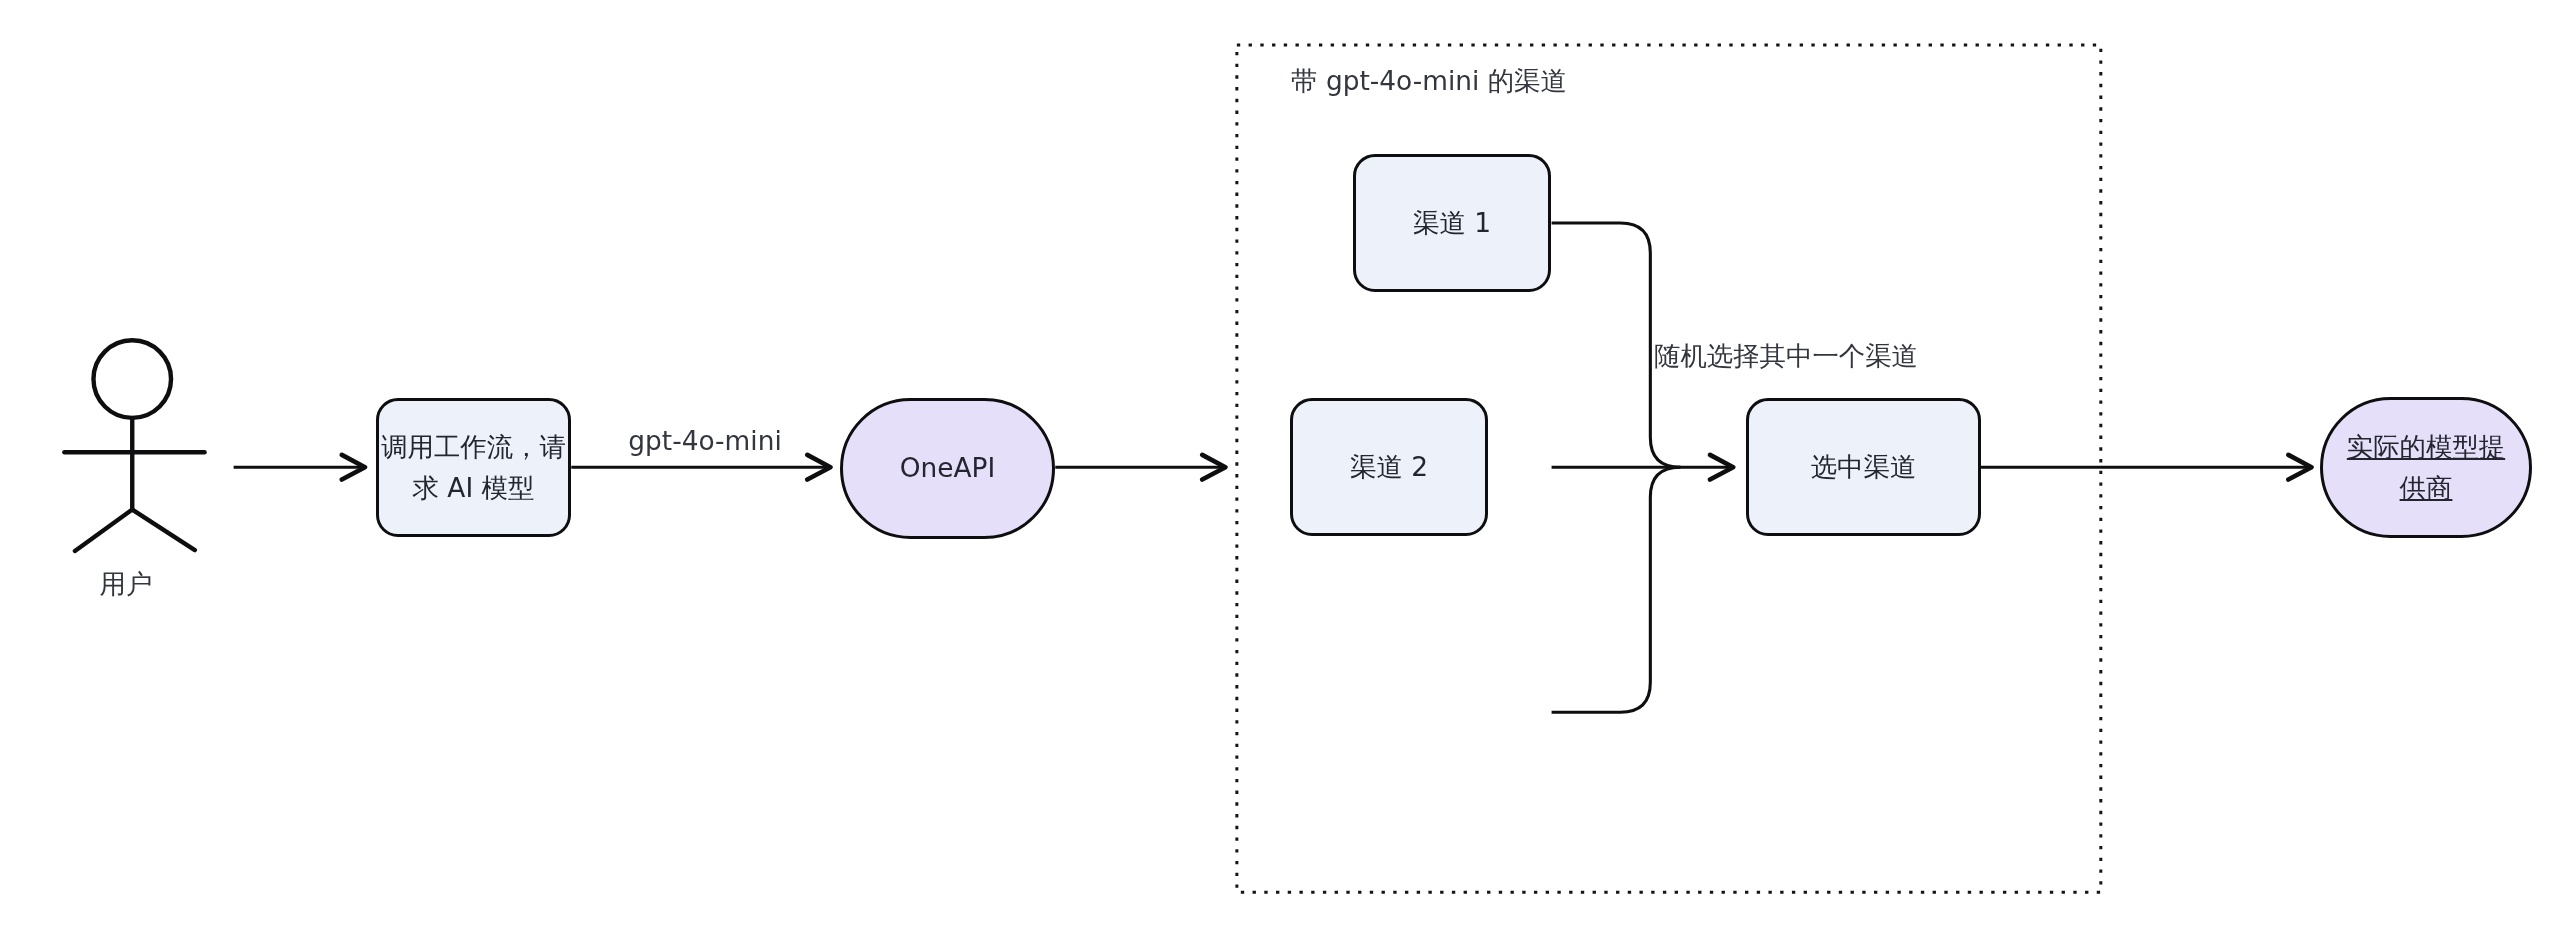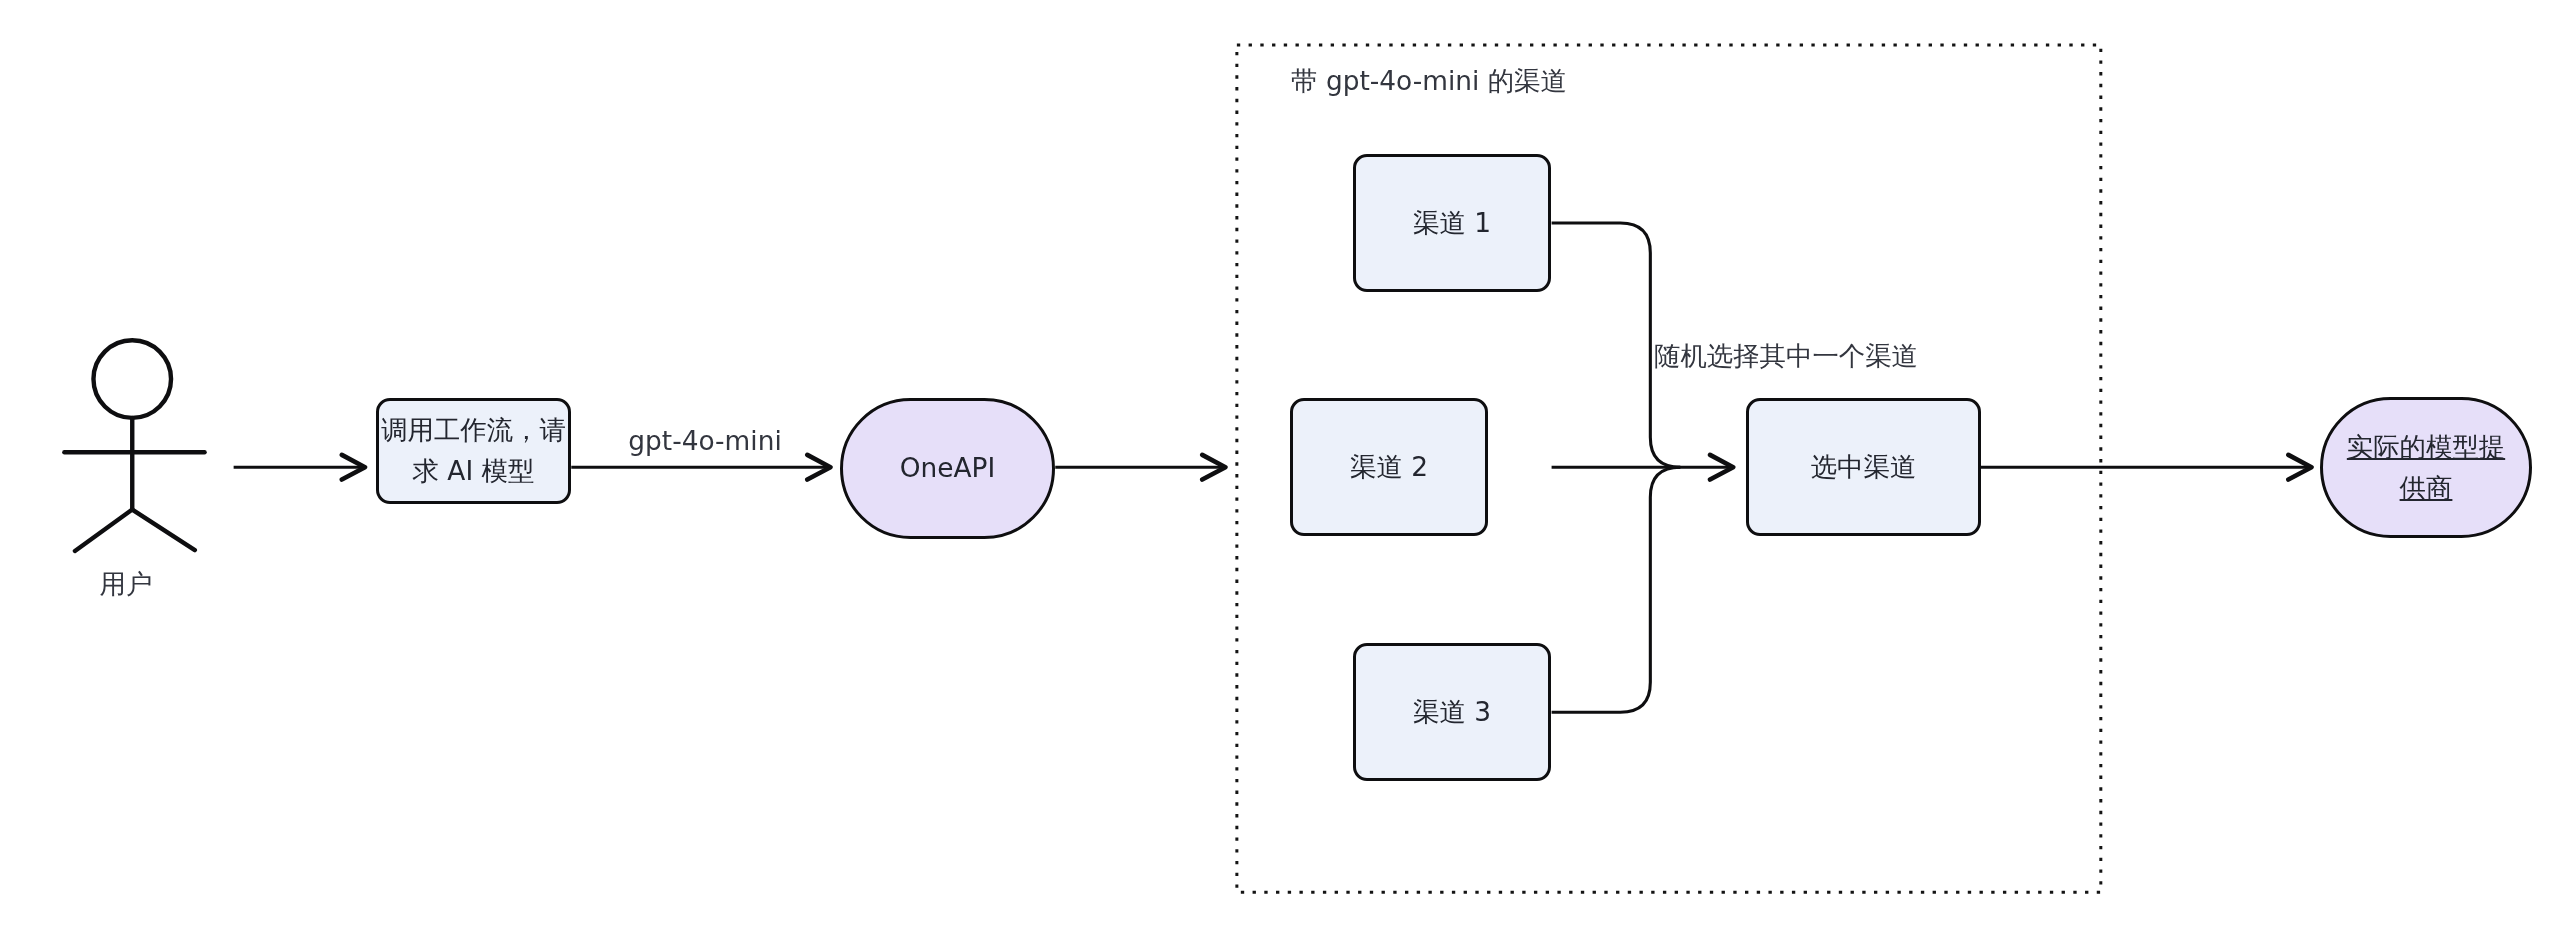--- a/index.html
+++ b/index.html
@@ -14,35 +14,35 @@
   }
   svg.layer {
     position: absolute;
     left: 0; top: 0;
     width: 2576px; height: 938px;
   }
   .node {
     position: absolute;
     box-sizing: border-box;
     border: 3.5px solid var(--stroke, #0e0e10);
-    border-radius: 14px;
+    border-radius: 22px;
     background: var(--blue, #ecf1fa);
     display: flex;
     align-items: center;
     justify-content: center;
     text-align: center;
     font-size: 26.4px;
     line-height: 1.55;
     color: var(--text, #23262f);
   }
   .stadium {
     border-radius: 79px;
     background: var(--purple, #e6dff9);
   }
-  .node-workflow  { left: 376px;  top: 398px; width: 195px; height: 106px; }
+  .node-workflow  { left: 376px;  top: 398px; width: 195px; height: 139px; }
   .node-oneapi    { left: 840px;  top: 398px; width: 215px; height: 141px; }
   .node-channel1  { left: 1353px; top: 154px; width: 198px; height: 138px; }
   .node-channel2  { left: 1290px; top: 398px; width: 198px; height: 138px; }
   .node-channel3  { left: 1353px; top: 643px; width: 198px; height: 138px; }
   .node-selected  { left: 1746px; top: 398px; width: 235px; height: 138px; }
   .node-provider  { left: 2320px; top: 397px; width: 212px; height: 141px; padding: 0 19.4px; text-decoration: underline; }
   .diagram-label {
     position: absolute;
     transform: translateX(-50%);
     white-space: nowrap;
@@ -97,23 +97,20 @@
   </div>
 
   <div class="node node-channel1">
     <span>渠道 1</span>
   </div>
 
   <div class="node node-channel2">
     <span>渠道 2</span>
   </div>
 
-  <div class="node node-channel3">
-    <span>渠道 3</span>
-  </div>
 
   <div class="node node-selected">
     <span>选中渠道</span>
   </div>
 
   <div class="node stadium node-provider">
     <span>实际的模型提供商</span>
   </div>
 
   <div class="diagram-label lbl-user">用户</div>

